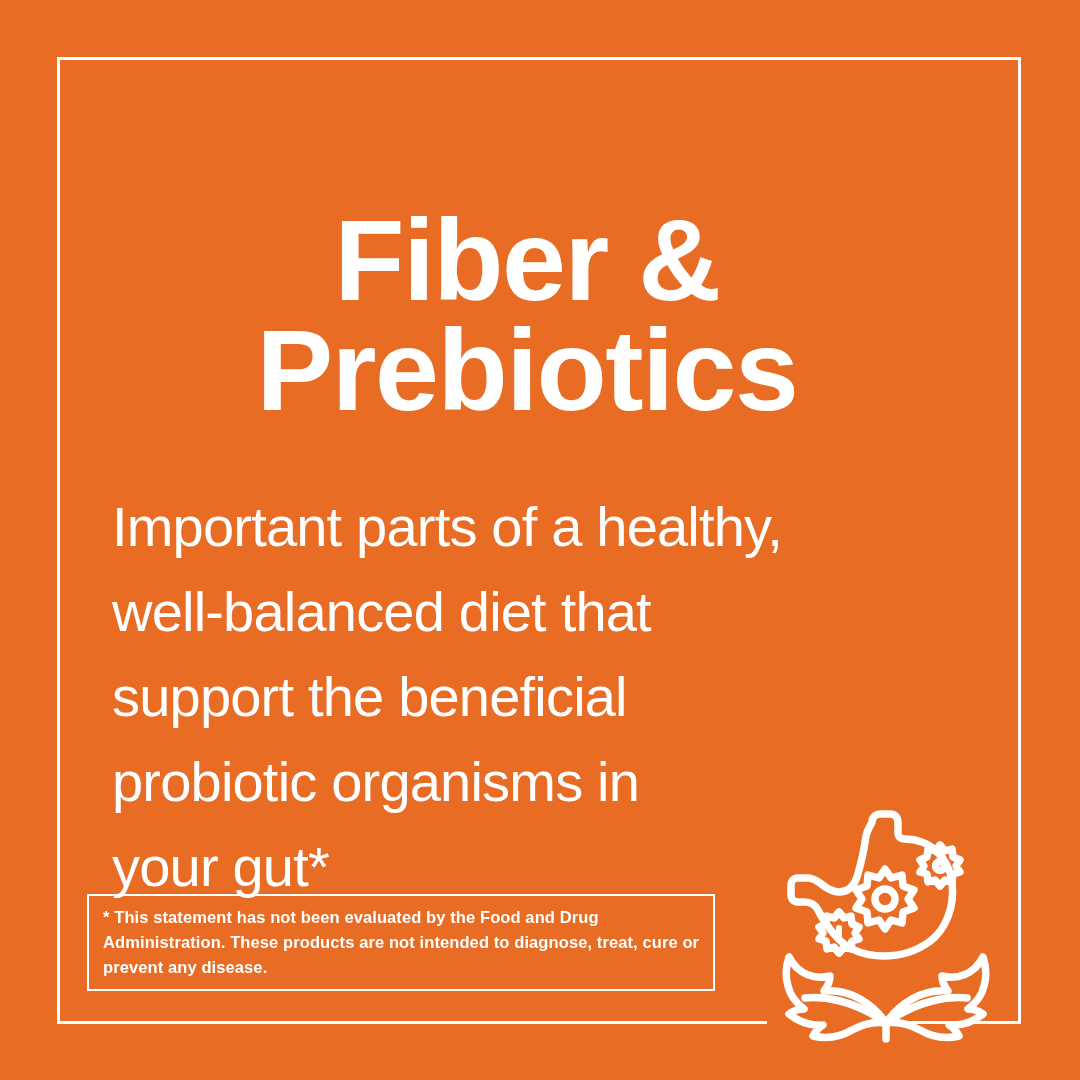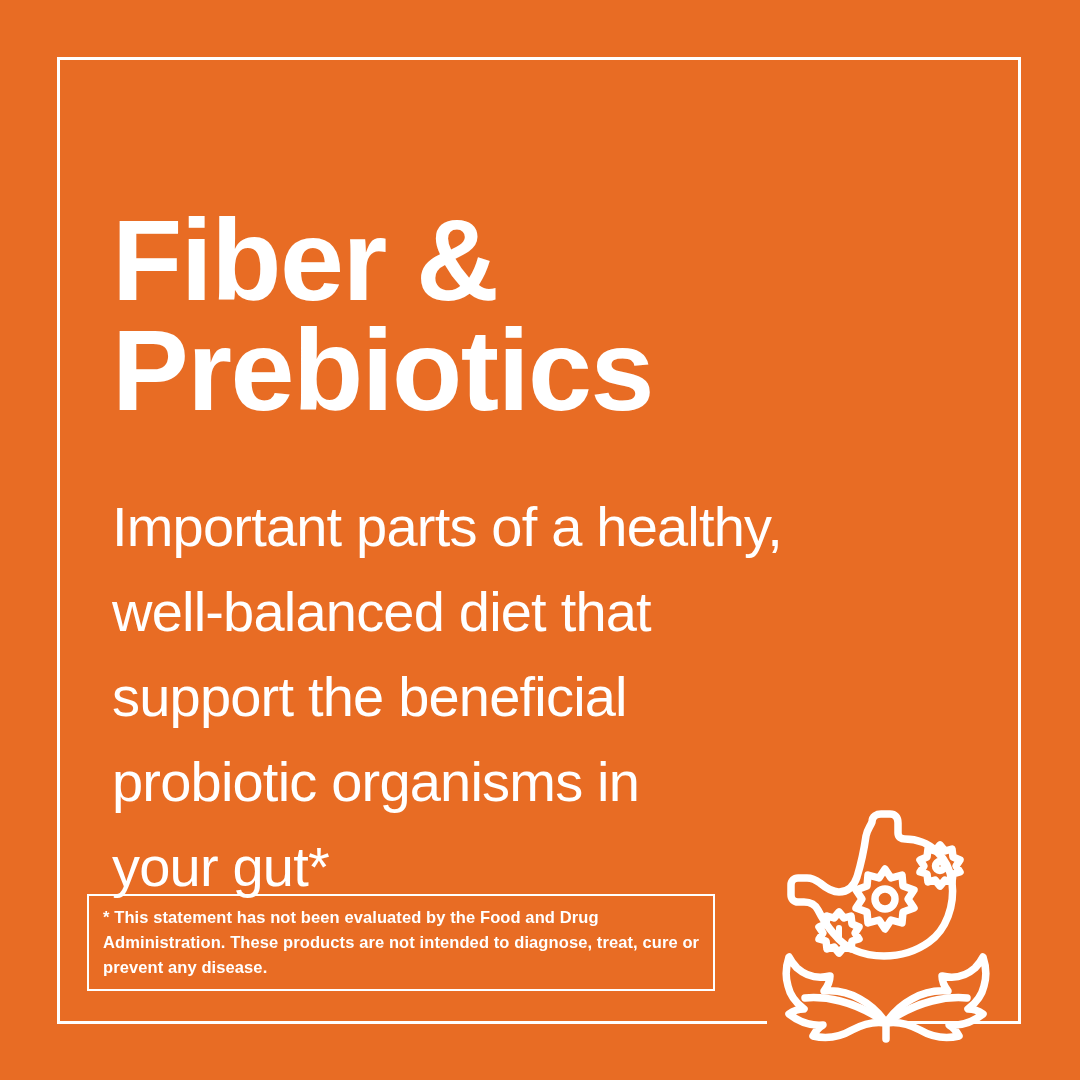--- a/index.html
+++ b/index.html
@@ -70,20 +70,21 @@
     left: 112px;
     top: 128px;
     width: 830px;
     color: #FFFFFF;
     font-family: "Liberation Sans", sans-serif;
     font-size: 115px;
     line-height: 0.96;
     font-weight: 700;
     letter-spacing: -1.5px;
     white-space: pre-line;
+    text-align: center;
   }
 
   
   .body-copy {
     position: absolute;
     left: 112px;
     top: 428px;
     width: 880px;
     color: #FFFFFF;
     font-family: "Liberation Sans", sans-serif;

